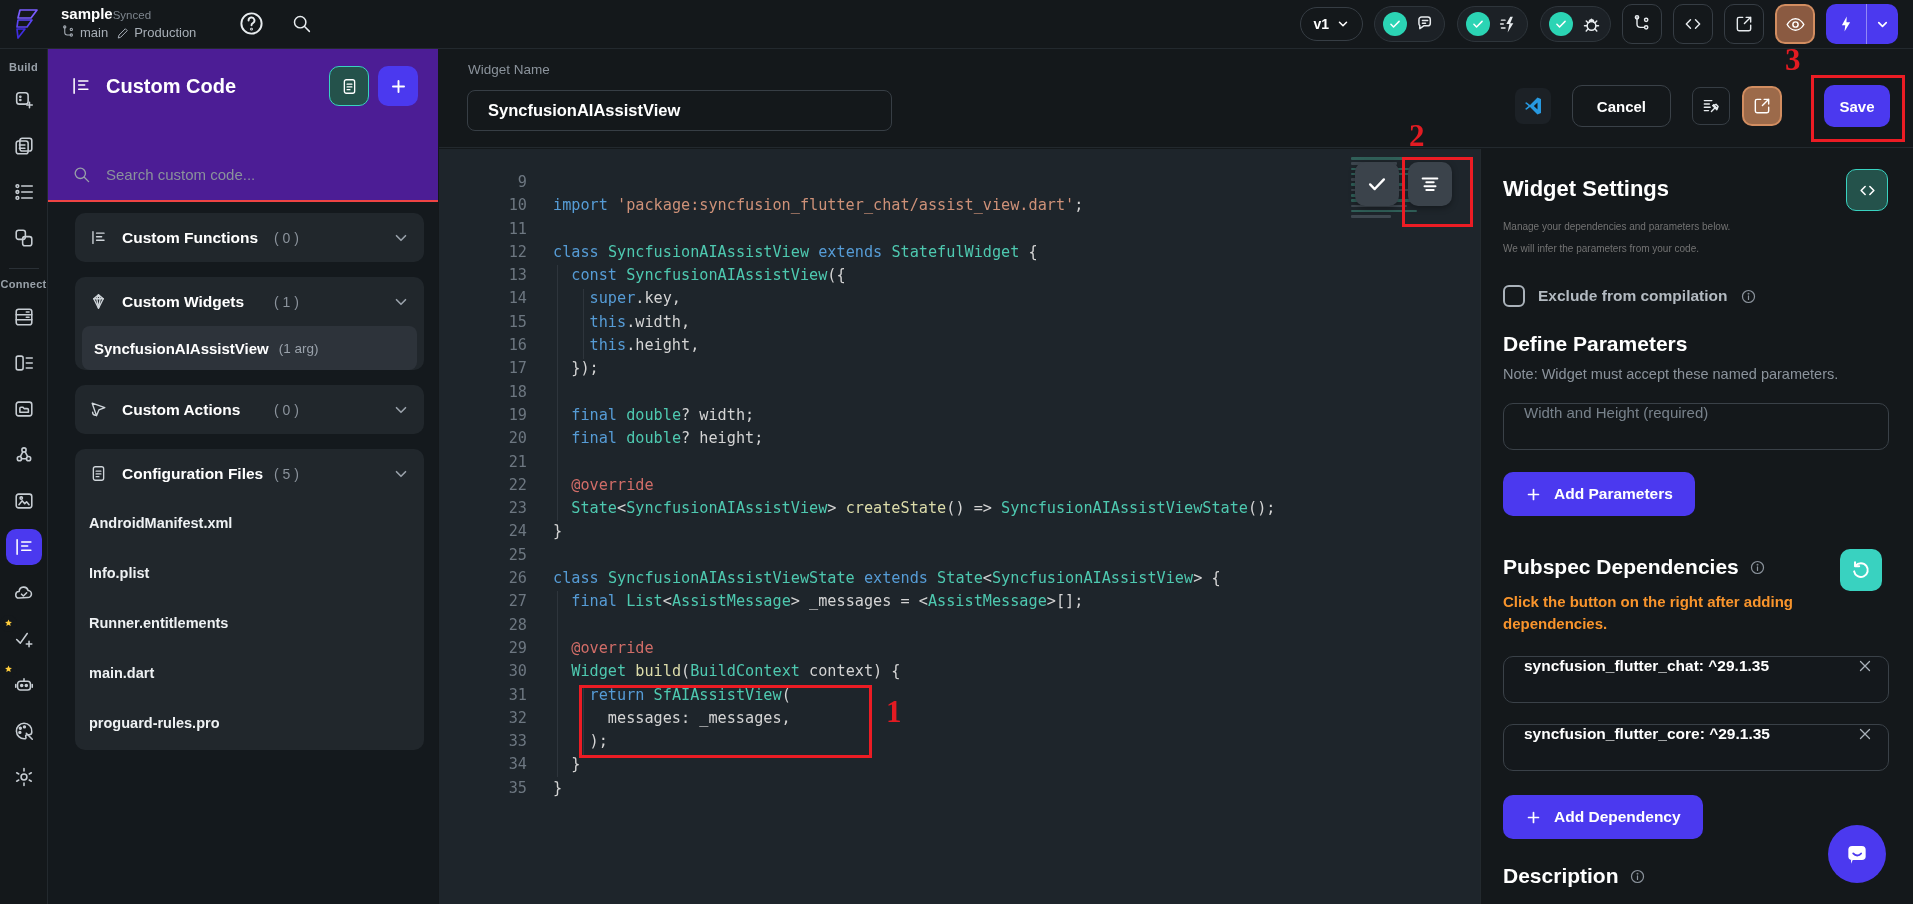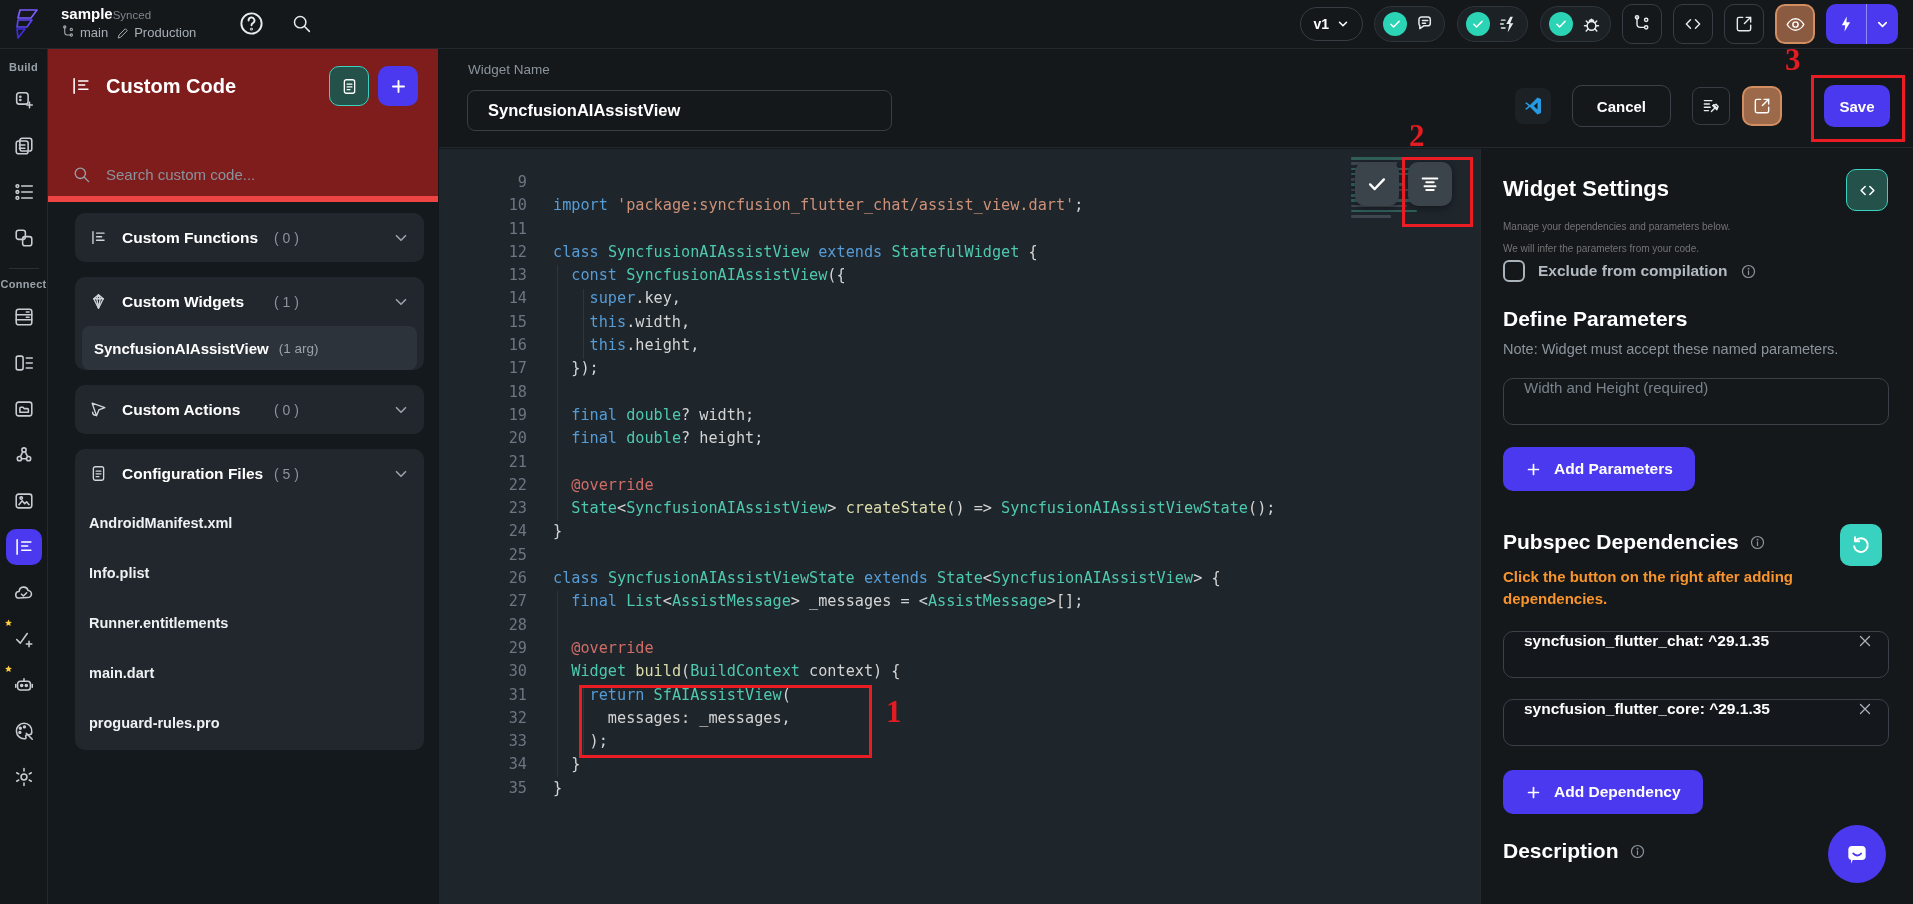--- a/index.html
+++ b/index.html
@@ -40,21 +40,21 @@
   .rail-label{font-size:11px;font-weight:bold;color:#99a1a9;margin:2px 0 4px;letter-spacing:.3px}
   .rail-item{width:36px;height:36px;margin:5px 0;border-radius:10px;display:flex;align-items:center;justify-content:center;color:#c7cdd3;position:relative;cursor:pointer}
   .rail-item .icon{width:22px;height:22px}
   .rail-item.active{background:#4b39ef;color:#fff}
   .rail-div{width:30px;height:1px;background:#2a3036;margin:7px 0}
   .star-badge{position:absolute;left:-6px;top:-6px;width:17px;height:17px;border-radius:50%;background:#14181b;color:#ffcd3c;display:flex;align-items:center;justify-content:center}
   .star-badge .icon{width:11px;height:11px}
 
   
   #left-panel{position:absolute;left:48px;top:49px;bottom:0;width:390px;background:#14191d;box-sizing:border-box}
-  #panel-head{height:153px;background:#7f1d1d;border-bottom:6px solid #ef4444;box-sizing:border-box;position:relative}
+  #panel-head{height:153px;background:#4c1d95;border-bottom:2px solid #ef4444;box-sizing:border-box;position:relative}
   #panel-title-row{position:absolute;left:22px;right:20px;top:17px;height:40px;display:flex;align-items:center}
   #panel-title-icon{width:22px;height:22px;color:#fff;margin-right:14px}
   #panel-title{font-size:20px;font-weight:bold}
   #panel-actions{margin-left:auto;display:flex;gap:9px}
   .teal-btn{width:40px;height:40px;border-radius:10px;background:#24524b;border:1.5px solid #39d2c0;display:flex;align-items:center;justify-content:center;color:#fff;box-sizing:border-box}
   .teal-btn .icon{width:19px;height:19px}
   .purple-sq{width:40px;height:40px;border-radius:10px;background:#4b39ef;display:flex;align-items:center;justify-content:center;color:#fff}
   .purple-sq .icon{width:19px;height:19px}
   #panel-search{position:absolute;left:24px;right:20px;top:108px;height:34px;display:flex;align-items:center;gap:13px;color:#8a929b}
   #panel-search .icon{width:19px;height:19px;color:#98a0a8}
@@ -102,21 +102,21 @@
   #minimap{position:absolute;left:912px;top:8px;width:110px;z-index:1}
   #minimap .mrow{height:2.5px;margin-bottom:2.8px;border-radius:1px}
 
   
   #right{position:absolute;left:1480px;top:149px;right:0;bottom:0;background:#14181b;border-left:1px solid #23292e;
          padding:27px 25px 0 22px;box-sizing:border-box;overflow:hidden}
   .rp-title{font-size:22px;font-weight:bold}
   #ws-code-btn{position:absolute;right:25px;top:20px}
   .rp-desc{margin-top:14px;width:332px;font-size:10px;line-height:22px;color:#737373}
   .rp-desc + .rp-desc{margin-top:0;width:370px}
-  #exclude-row{display:flex;align-items:center;gap:13px}
+  #exclude-row{margin-top:25px;display:flex;align-items:center;gap:13px}
   #exclude-box{width:22px;height:22px;border:2px solid #aab2ba;border-radius:6px;box-sizing:border-box}
   #exclude-label{font-size:15.5px;font-weight:bold;color:#b3bac1}
   .info-ic{width:17px;height:17px;color:#8b939c}
   .rp-h2{margin-top:25px;font-size:21px;font-weight:bold;display:flex;align-items:center;gap:10px}
   .rp-note{margin-top:10px;font-size:14.5px;color:#8b939c}
   .rp-input{margin-top:21px;width:386px;height:47px;border:1px solid #3a4148;border-radius:10px;display:flex;align-items:flex-start;padding:0 14px 0 20px;box-sizing:border-box;background:transparent}
   .rp-input .ph{font-size:15px;color:#78828b}
   .rp-input .val{font-size:15.5px;font-weight:bold;color:#fff;flex:1}
   .rp-input .x{width:18px;height:18px;color:#aab2ba}
   .purple-btn{margin-top:22px;height:44px;border-radius:10px;background:#4b39ef;color:#fff;display:inline-flex;align-items:center;gap:12px;padding:0 22px;font-size:15.5px;font-weight:bold}

